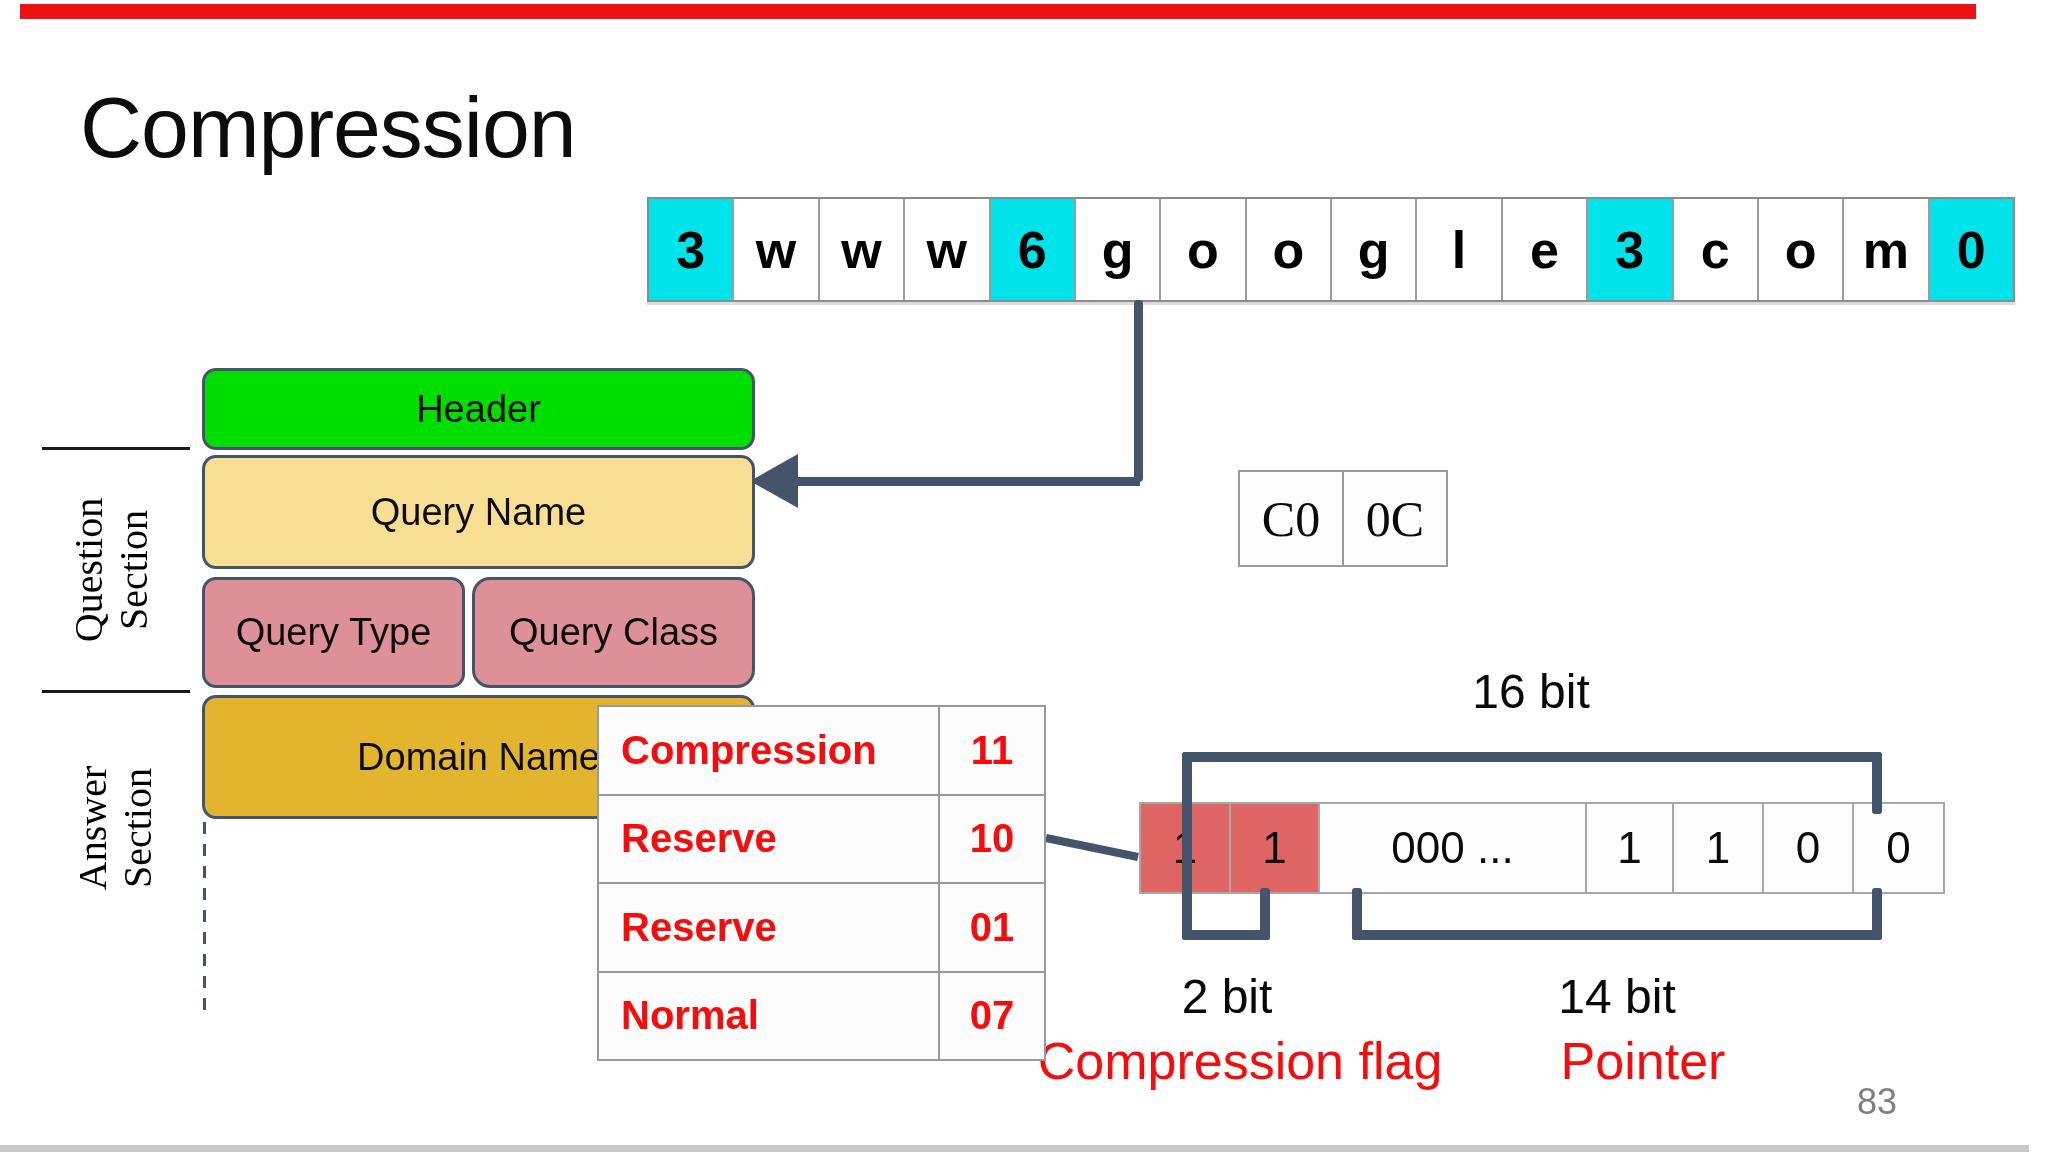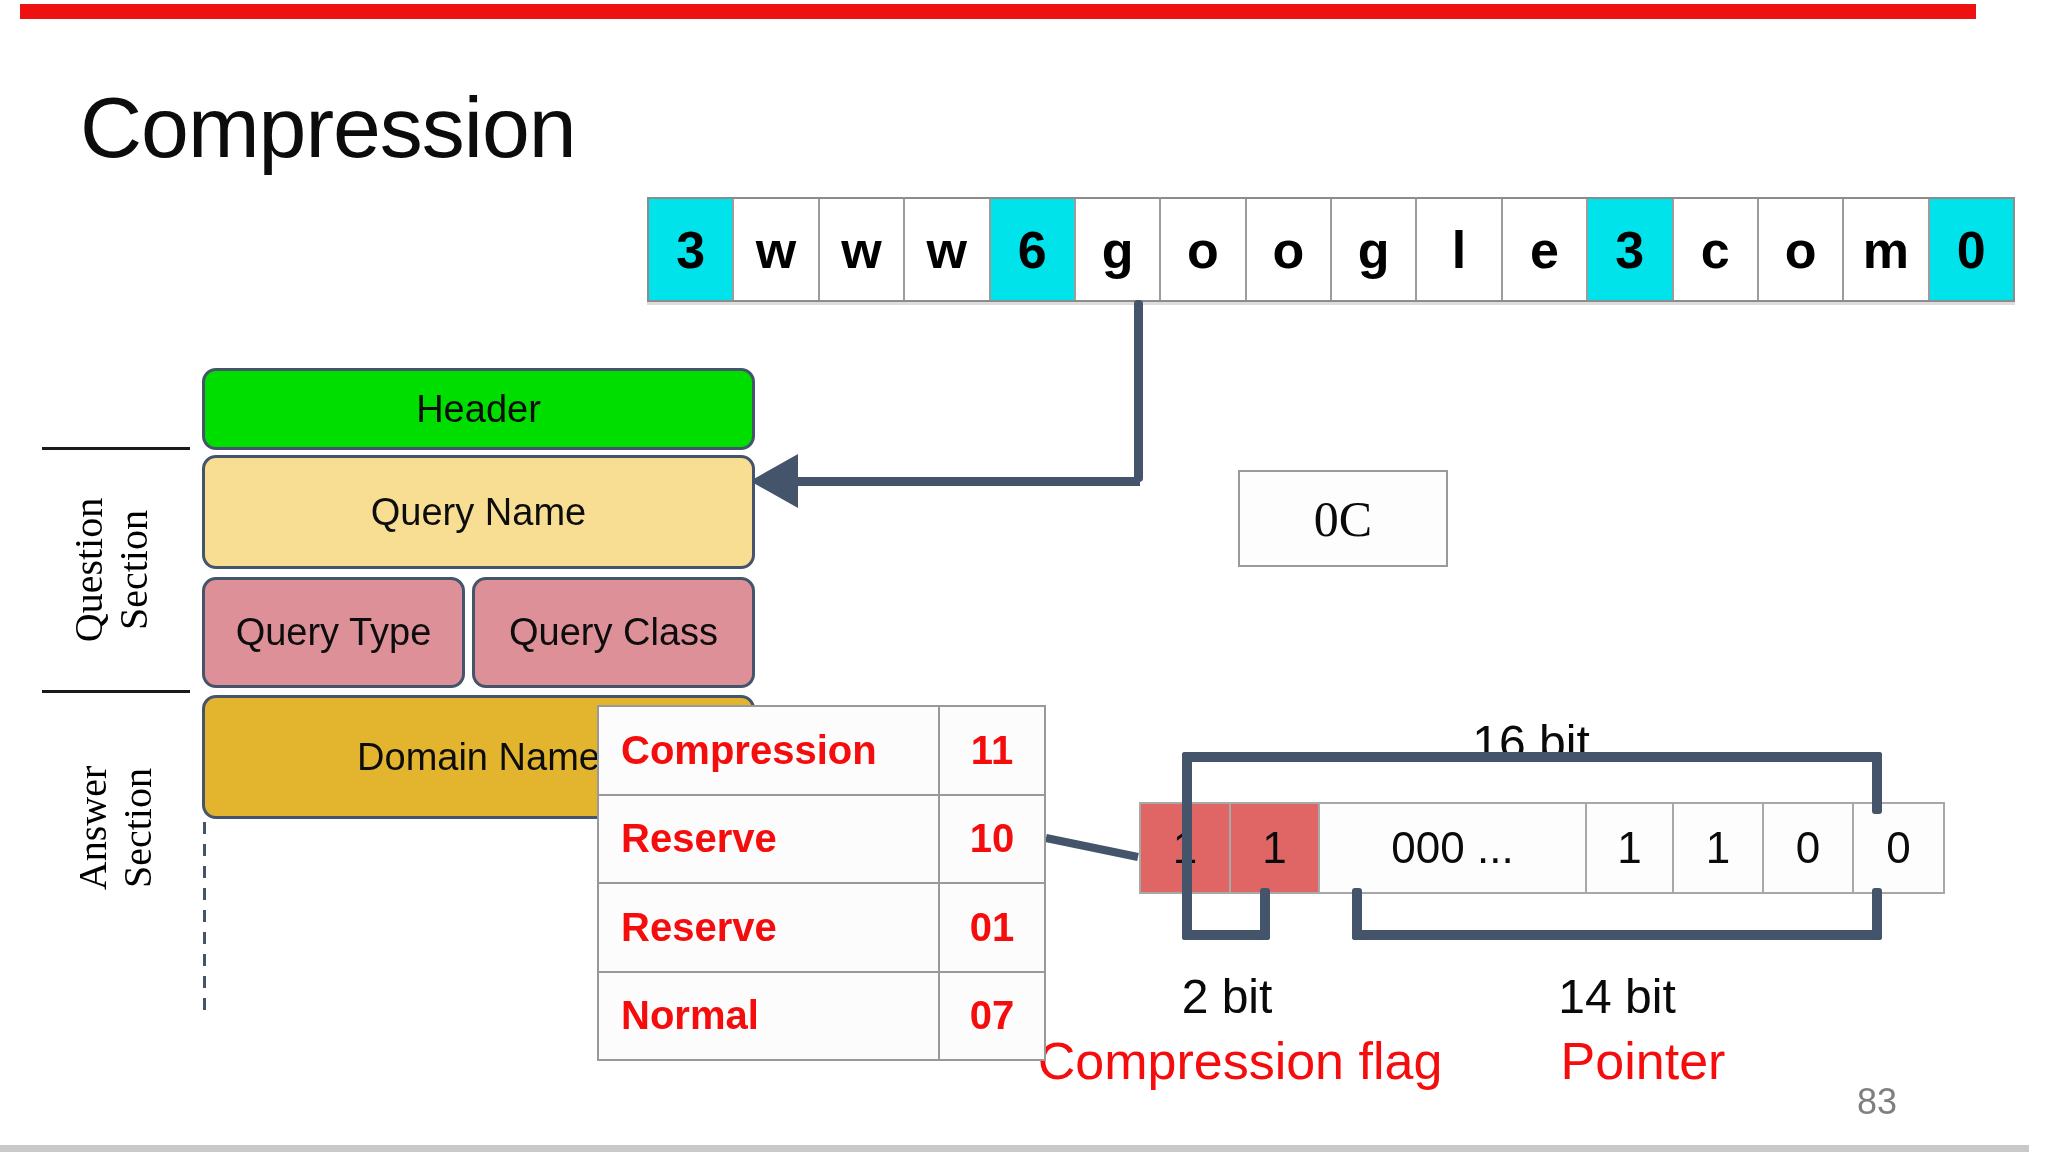--- a/index.html
+++ b/index.html
@@ -29,21 +29,21 @@
   .arrow-h{left:788px;top:477px;width:352px;height:9px;background:var(--slate);}
   .arrow-head{left:750px;top:454px;width:0;height:0;border-top:27px solid transparent;
               border-bottom:27px solid transparent;border-right:48px solid var(--slate);}
 
   
   .pbox{box-sizing:border-box;border:3px solid var(--slate);border-radius:14px;
         display:flex;align-items:center;justify-content:center;font-size:38px;color:#0d0d0d;}
   .pbox.header{left:202px;top:368px;width:553px;height:82px;background:var(--green);}
   .pbox.qname{left:202px;top:455px;width:553px;height:114px;background:var(--cream);}
   .pbox.qtype{left:202px;top:577px;width:263px;height:111px;background:var(--pink);}
-  .pbox.qclass{left:472px;top:577px;width:283px;height:111px;background:var(--pink);}
+  .pbox.qclass{left:472px;top:577px;width:283px;height:111px;background:var(--pink);border-radius:18px;}
   .pbox.domain{left:202px;top:695px;width:553px;height:124px;background:var(--gold);z-index:1;}
 
   
   .tick{left:42px;width:148px;height:3px;background:#1a1a1a;}
   .tick.t1{top:447px;} .tick.t2{top:690px;}
   .section-label{font-family:"Liberation Serif","DejaVu Serif",serif;font-size:40px;color:#000;
                  text-align:center;line-height:1.12;white-space:nowrap;
                  transform:translate(-50%,-50%) rotate(-90deg);}
   .section-label.question{left:112px;top:570px;}
   .section-label.answer{left:116px;top:828px;}
@@ -81,21 +81,21 @@
   .b16-top{left:1182px;top:752px;width:700px;height:10px;}
   .b16-left{left:1182px;top:752px;width:10px;height:188px;}
   .b16-right{left:1872px;top:752px;width:10px;height:62px;}
   .b2-bottom{left:1182px;top:930px;width:88px;height:10px;}
   .b2-right{left:1260px;top:888px;width:10px;height:52px;}
   .b14-bottom{left:1352px;top:930px;width:530px;height:10px;}
   .b14-left{left:1352px;top:888px;width:10px;height:52px;}
   .b14-right{left:1872px;top:888px;width:10px;height:52px;}
 
   .bit-label{transform:translate(-50%,-50%);font-size:48px;color:#0a0a0a;white-space:nowrap;}
-  .bit-label.l16{left:1531px;top:742px;}
+  .bit-label.l16{left:1531px;top:691px;}
   .bit-label.l2{left:1227px;top:996px;}
   .bit-label.l14{left:1617px;top:996px;text-align:right;}
   .bit-caption{transform:translate(-50%,-50%);font-size:52px;color:var(--red-text);white-space:nowrap;}
   .bit-caption.flag{left:1240px;top:1061px;}
   .bit-caption.pointer{left:1643px;top:1061px;}
 
   .connector-svg{left:0;top:0;width:2048px;height:1152px;pointer-events:none;}
 
   .page-number{left:1877px;top:1102px;transform:translate(-50%,-50%);font-size:36px;color:var(--gray-text);}
 </style>
@@ -154,20 +154,21 @@
     <div>Question</div>
     <div>Section</div>
   </div>
   <div class="abs section-label answer">
     <div>Answer</div>
     <div>Section</div>
   </div>
   <div class="abs dashed-line"></div>
 
   <div class="abs hex-box">
+    <div class="hex-cell">C0</div>
     <div class="hex-cell">0C</div>
   </div>
 
   <div class="abs flag-table" id="flag-table">
       <div class="flag-row">
         <div class="flag-label">Compression</div>
         <div class="flag-value">11</div>
       </div>
       <div class="flag-row">
         <div class="flag-label">Reserve</div>

